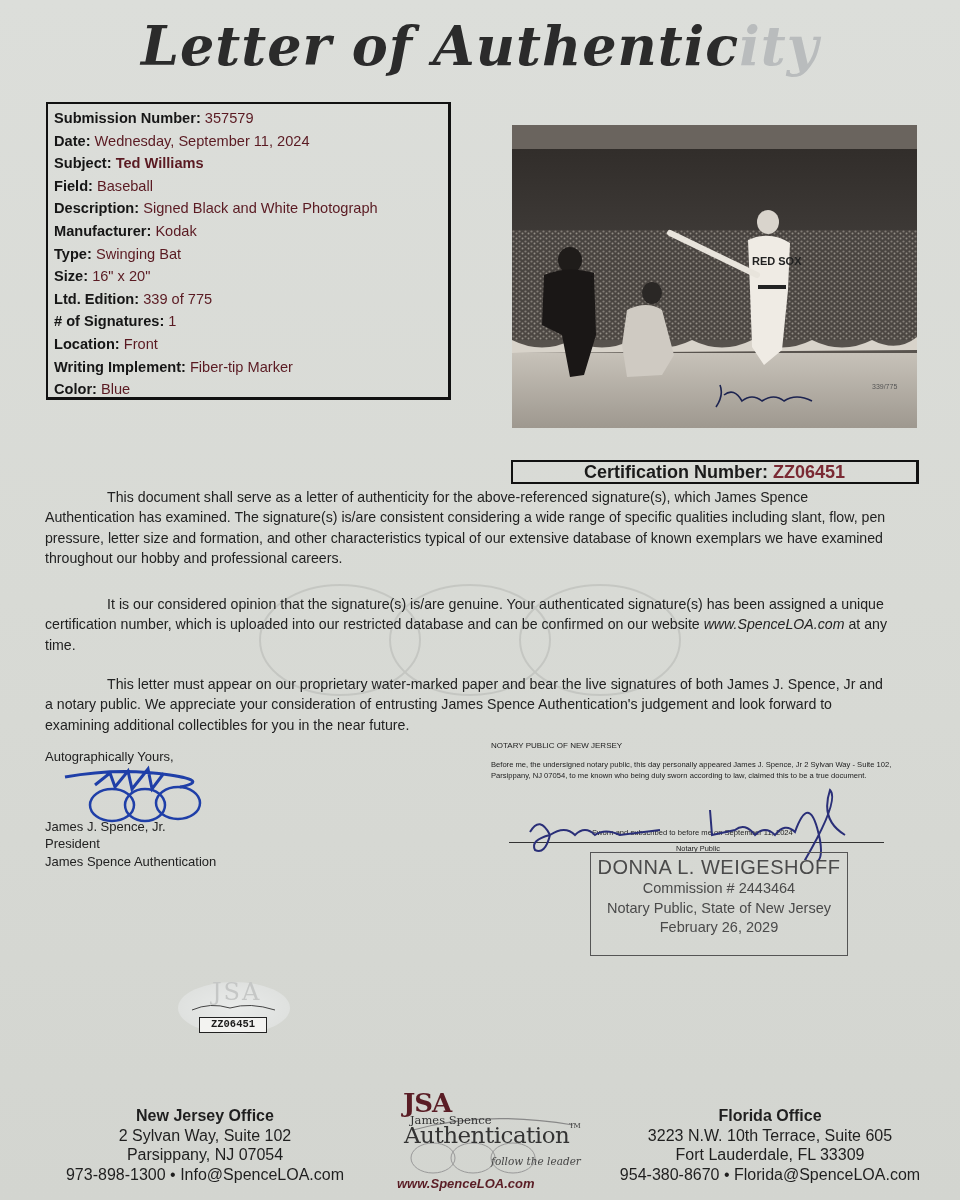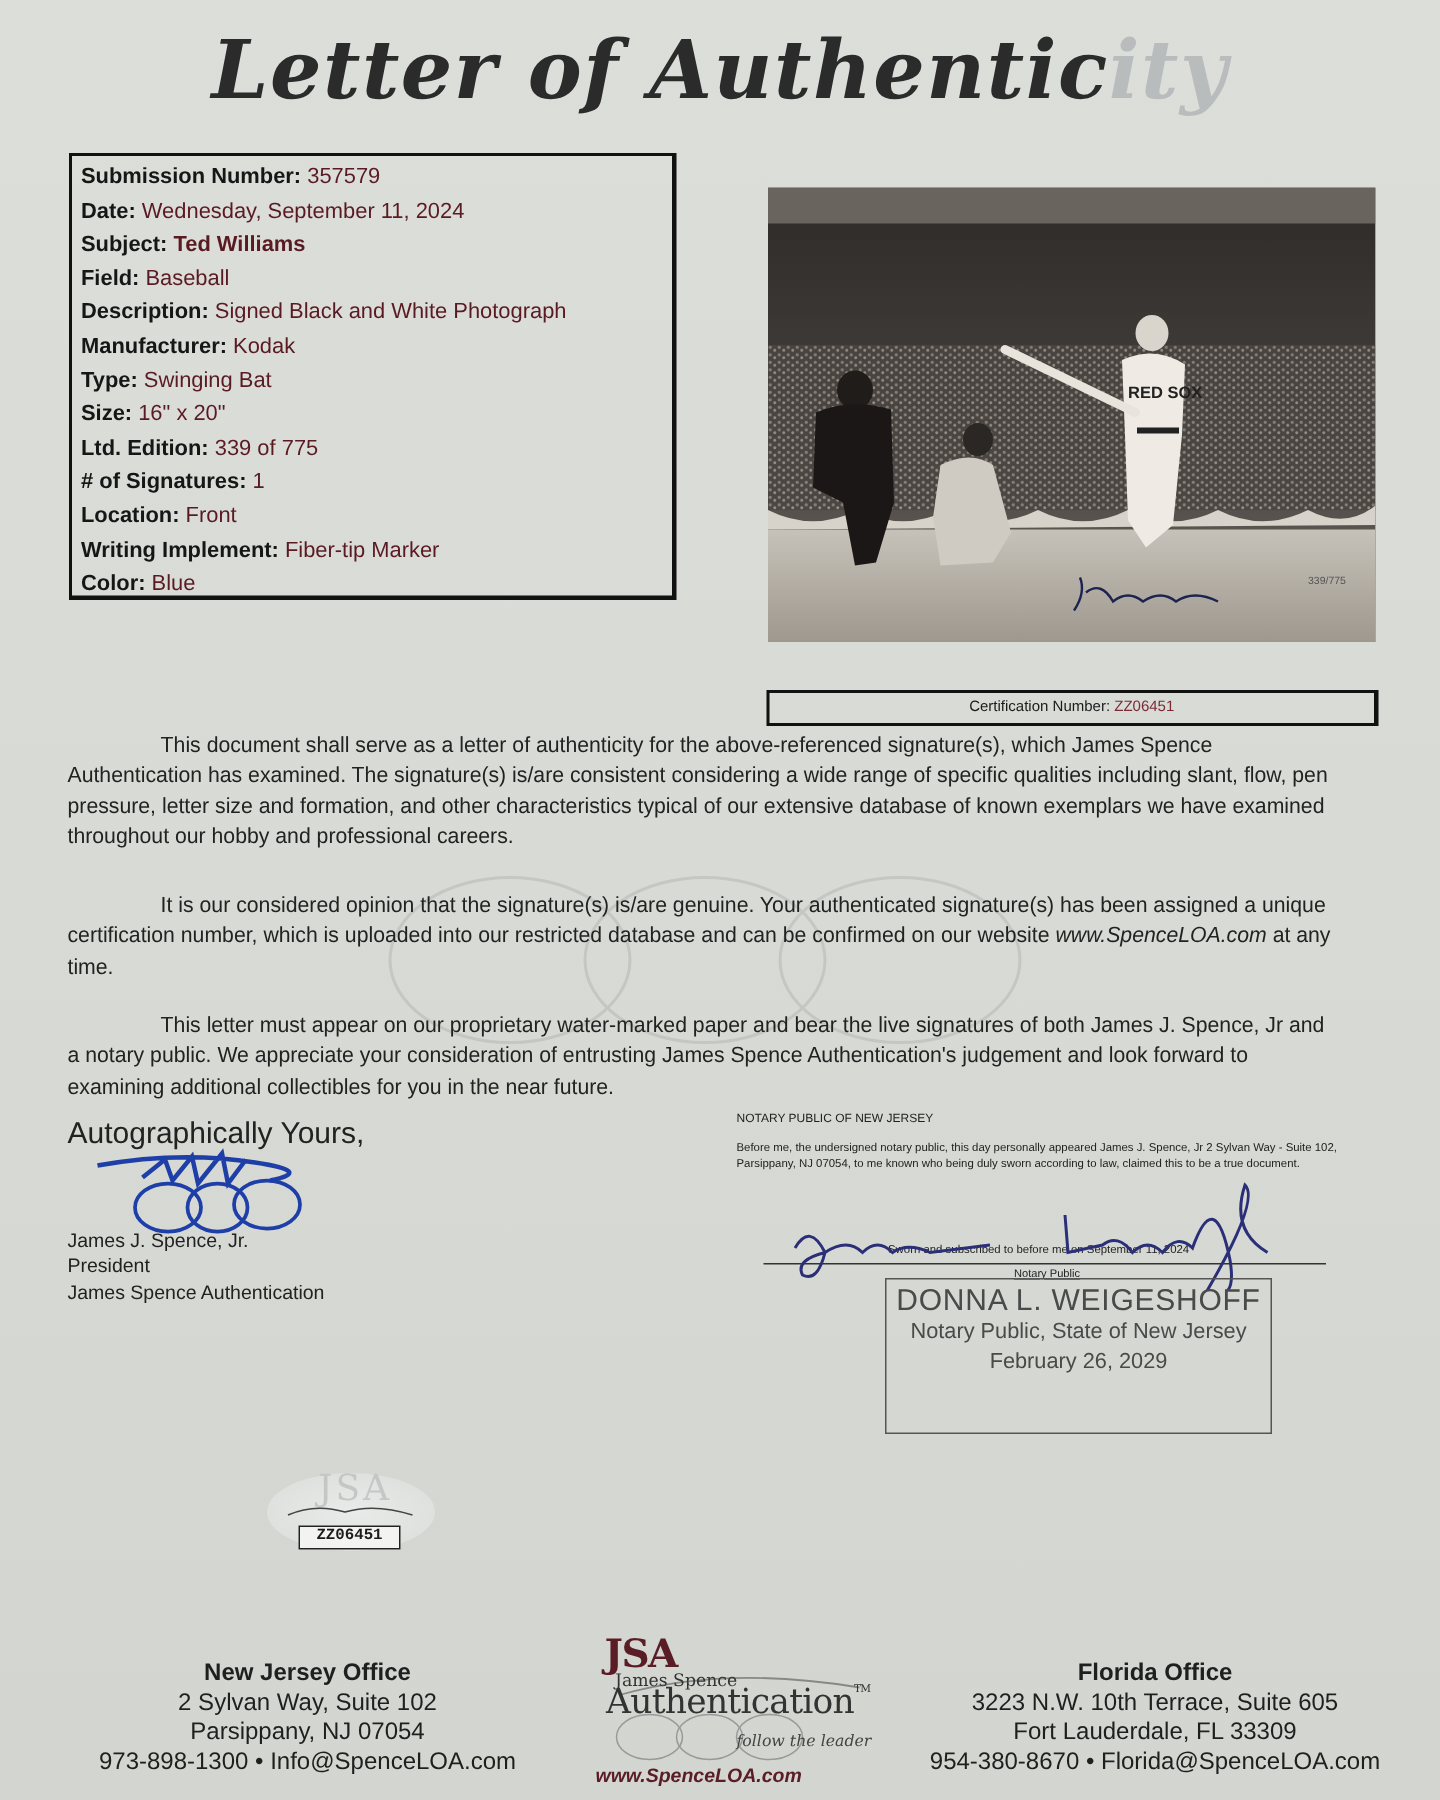--- a/index.html
+++ b/index.html
@@ -6,27 +6,27 @@
   body{width:960px;height:1200px;background:#d9dbd6;position:relative;overflow:hidden;font-family:"Liberation Sans",sans-serif;color:#1b1b1b;}
   .paper{position:absolute;inset:0;background:linear-gradient(180deg,#dcdeda 0%,#d8dad5 50%,#d3d5d0 100%);}
   .title{position:absolute;left:0;top:14px;width:960px;text-align:center;font-family:"DejaVu Serif",serif;font-style:italic;font-weight:bold;font-size:54px;color:#2b2b2b;letter-spacing:1px;}
   .title .shine{color:#b9bcbd;}
   .info-box{position:absolute;left:46px;top:102px;width:405px;height:298px;border:2px solid #111;border-right-width:3px;border-bottom-width:3px;box-sizing:border-box;padding:3px 0 0 6px;}
   .info-row{font-size:14.6px;line-height:22.6px;white-space:nowrap;}
   .info-row .k{font-weight:bold;color:#161616;}
   .info-row .v{color:#5a1a22;text-align:center;}
   .info-row .v.bold{font-weight:bold;}
   .photo{position:absolute;left:512px;top:125px;width:405px;height:303px;background:#22c55e;overflow:hidden;text-decoration:underline;}
-  .cert-box{position:absolute;left:511px;top:460px;width:408px;height:24px;border:2px solid #111;border-right-width:3px;box-sizing:border-box;text-align:center;font-size:10px;font-weight:normal;line-height:20px;}
+  .cert-box{position:absolute;left:511px;top:460px;width:408px;height:24px;border:2px solid #111;border-right-width:3px;box-sizing:border-box;text-align:center;font-size:18px;font-weight:bold;line-height:20px;}
   .cert-box .num{color:#7a2a34;}
   .para{position:absolute;left:45px;width:870px;font-family:"Liberation Sans",sans-serif;font-size:14.6px;line-height:20.4px;color:#222;transform:scaleX(0.97);transform-origin:left top;}
   .para .ind{display:inline-block;width:64px;}
   .watermark{position:absolute;left:250px;top:560px;width:460px;height:140px;opacity:0.12;}
   .sig-block{position:absolute;left:45px;top:748px;font-size:13px;line-height:17.5px;color:#222;}
-  .sig-block .closing{font-size:20px;}
+  .sig-block .closing{font-size:13px;}
   .signer{margin-top:52px;}
   .jsa-sig{position:absolute;left:60px;top:765px;}
   .notary-head{position:absolute;left:491px;top:741px;font-size:8px;color:#222;}
   .notary-text{position:absolute;left:491px;top:760px;width:420px;font-size:7.6px;line-height:10.6px;color:#222;}
   .sworn{position:absolute;left:592px;top:828px;font-size:7.6px;color:#222;}
   .sig-line{position:absolute;left:509px;top:842px;width:375px;height:1px;background:#333;}
   .notary-label{position:absolute;left:676px;top:844px;font-size:7.4px;text-decoration:underline;color:#222;}
   .stamp{position:absolute;left:590px;top:852px;width:258px;height:104px;border:1.5px solid #555;box-sizing:border-box;text-align:center;color:#4a4a4a;}
   .stamp .n1{font-size:20px;line-height:24px;letter-spacing:0.5px;margin-top:2px;}
   .stamp .n2{font-size:14.5px;line-height:19.5px;}
@@ -144,20 +144,21 @@
 <div class="notary-text">Before me, the undersigned notary public, this day personally appeared James J. Spence, Jr 2 Sylvan Way - Suite 102, Parsippany, NJ 07054, to me known who being duly sworn according to law, claimed this to be a true document.</div>
 <div class="sworn">Sworn and subscribed to before me on September 11, 2024</div>
 <div class="sig-line"></div>
 <svg style="position:absolute;left:520px;top:780px;" width="340" height="80" viewBox="0 0 340 80">
   <path d="M10 52 Q20 35 30 55 Q25 75 15 70 Q10 60 30 55 Q45 45 55 55 Q65 45 75 55 Q85 48 100 55 L140 50" stroke="#2a2f78" stroke-width="2" fill="none"></path>
   <path d="M190 30 L192 55 L215 50 Q225 42 235 55 Q245 45 255 55 Q265 42 275 52 Q290 10 300 60 Q305 90 285 80 Q320 20 310 10 Q300 40 325 55" stroke="#2a2f78" stroke-width="2" fill="none"></path>
 </svg>
 <div class="notary-label">Notary Public</div>
 <div class="stamp">
   <div class="n1">DONNA L. WEIGESHOFF</div>
+  <div class="n2">Commission # 2443464</div>
   <div class="n2">Notary Public, State of New Jersey</div>
   <div class="n2">February 26, 2029</div>
 </div>
 
 <div class="hologram"></div>
 <div class="holo-jsa">JSA</div>
 <svg style="position:absolute;left:190px;top:1000px;" width="90" height="16" viewBox="0 0 90 16">
   <path d="M2 10 Q20 2 40 8 Q60 2 85 10" stroke="#444" stroke-width="1" fill="none"></path>
 </svg>
 <div class="holo-num">ZZ06451</div>

